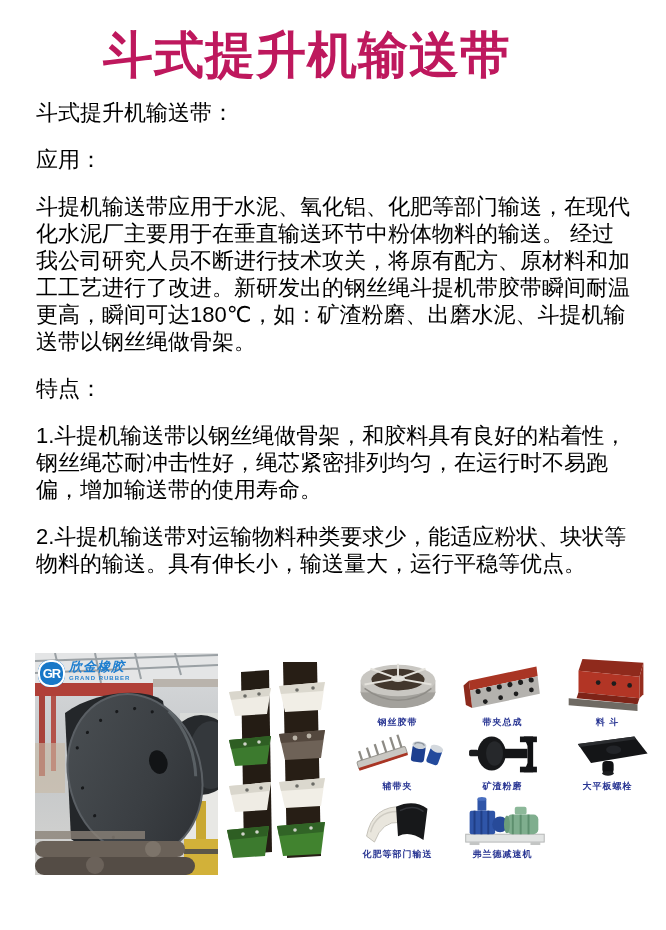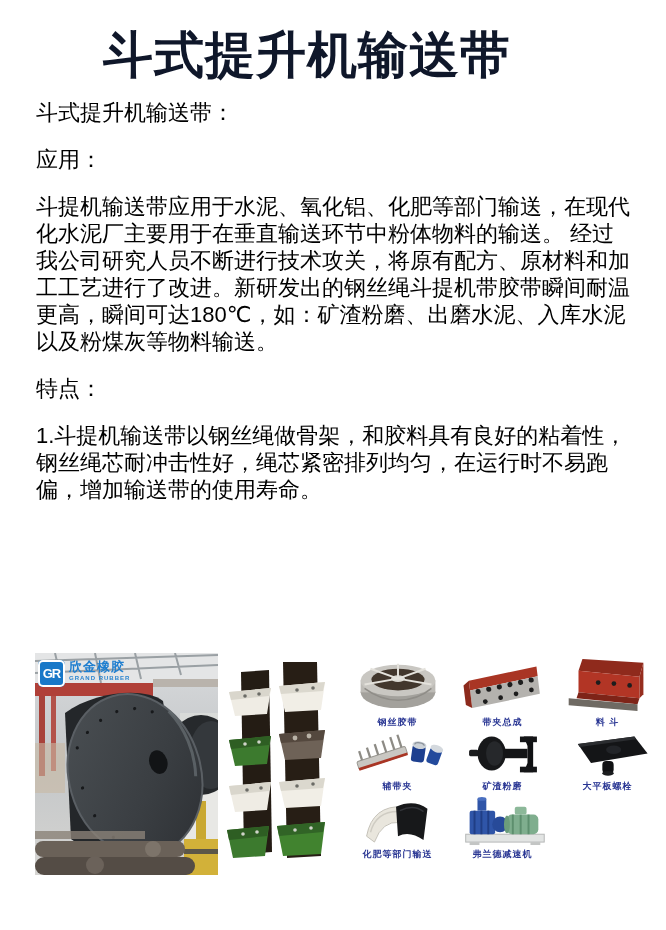--- a/index.html
+++ b/index.html
@@ -2,42 +2,42 @@
 <html><head>
 <meta charset="utf-8">
 <style>
   html,body{margin:0;padding:0;background:#ffffff;}
   .page{
     position:relative;width:666px;height:930px;background:#ffffff;overflow:hidden;
     font-family:"Liberation Sans","DejaVu Sans",sans-serif;color:#000;
   }
   .title{
     position:absolute;top:22px;left:0;width:614px;text-align:center;
-    font-size:50px;font-weight:700;letter-spacing:1px;margin:0;color:#0f172a;
+    font-size:50px;font-weight:700;letter-spacing:1px;margin:0;color:#be185d;
   }
   .content{
     position:absolute;top:99px;left:36px;width:596px;
     font-size:22px;line-height:27px;color:#000;
   }
   .content p{margin:0 0 20px 0;}
   
   .media{position:absolute;top:653px;left:0;width:666px;height:225px;}
   .factory-photo{position:absolute;left:35px;top:0;width:183px;height:222px;}
   .factory-photo svg{display:block;}
   .logo{
     position:absolute;left:3px;top:7px;display:flex;align-items:flex-start;gap:4px;
   }
   .logo-mark{
-    width:27px;height:27px;background:#1878c8;border-radius:5px;
+    width:27px;height:27px;background:#1878c8;border-radius:12px;
     display:flex;align-items:center;justify-content:center;
     color:#fff;font-weight:700;font-size:13px;letter-spacing:-1px;
     box-shadow:inset 0 0 0 2px #ffffff, inset 0 0 0 4px #1878c8;
   }
   .logo-text{display:flex;flex-direction:column;line-height:1;}
-  .logo-cn{font-size:13px;font-weight:700;color:#1e7ecf;letter-spacing:1px;}
+  .logo-cn{font-size:13px;font-weight:700;color:#1e7ecf;letter-spacing:1px;font-style:italic;}
   .logo-en{font-size:6px;font-weight:700;color:#2a85d0;letter-spacing:1px;margin-top:2px;}
   .buckets-photo{position:absolute;left:227px;top:7px;width:106px;height:202px;background:#fff;}
   .product-grid{
     position:absolute;left:345px;top:2px;width:315px;
     display:grid;grid-template-columns:105px 105px 105px;grid-template-rows:74px 64px 68px;
   }
   .product-cell{display:flex;flex-direction:column;align-items:center;justify-content:flex-start;}
   .product-cell svg{display:block;}
   .product-label{
     font-size:9px;font-weight:700;color:#283593;margin-top:2px;white-space:pre;letter-spacing:1px;
@@ -46,23 +46,24 @@
 </head>
 <body>
 
 <div class="page">
 
   <h1 class="title">斗式提升机输送带</h1>
 
   <div class="content">
     <p>斗式提升机输送带：</p>
     <p>应用：</p>
-    <p>斗提机输送带应用于水泥、氧化铝、化肥等部门输送，在现代化水泥厂主要用于在垂直输送环节中粉体物料的输送。 经过我公司研究人员不断进行技术攻关，将原有配方、原材料和加工工艺进行了改进。新研发出的钢丝绳斗提机带胶带瞬间耐温更高，瞬间可达180℃，如：矿渣粉磨、出磨水泥、入库水泥以及粉煤灰等物料输送。</p>
+    <p>斗提机输送带应用于水泥、氧化铝、化肥等部门输送，在现代化水泥厂主要用于在垂直输送环节中粉体物料的输送。 经过我公司研究人员不断进行技术攻关，将原有配方、原材料和加工工艺进行了改进。新研发出的钢丝绳斗提机带胶带瞬间耐温更高，瞬间可达180℃，如：矿渣粉磨、出磨水泥、斗提机输送带以钢丝绳做骨架。</p>
     <p>特点：</p>
     <p>1.斗提机输送带以钢丝绳做骨架，和胶料具有良好的粘着性，钢丝绳芯耐冲击性好，绳芯紧密排列均匀，在运行时不易跑偏，增加输送带的使用寿命。</p>
+    <p>2.斗提机输送带对运输物料种类要求少，能适应粉状、块状等物料的输送。具有伸长小，输送量大，运行平稳等优点。</p>
   </div>
 
   <div class="media">
 
     <div class="factory-photo">
       <svg width="183" height="222" viewBox="0 0 183 222">
         <defs>
           <linearGradient id="bg" x1="0" y1="0" x2="0" y2="1">
             <stop offset="0" stop-color="#d8dadc"></stop>
               <stop offset="0.5" stop-color="#c3c6c8"></stop>

